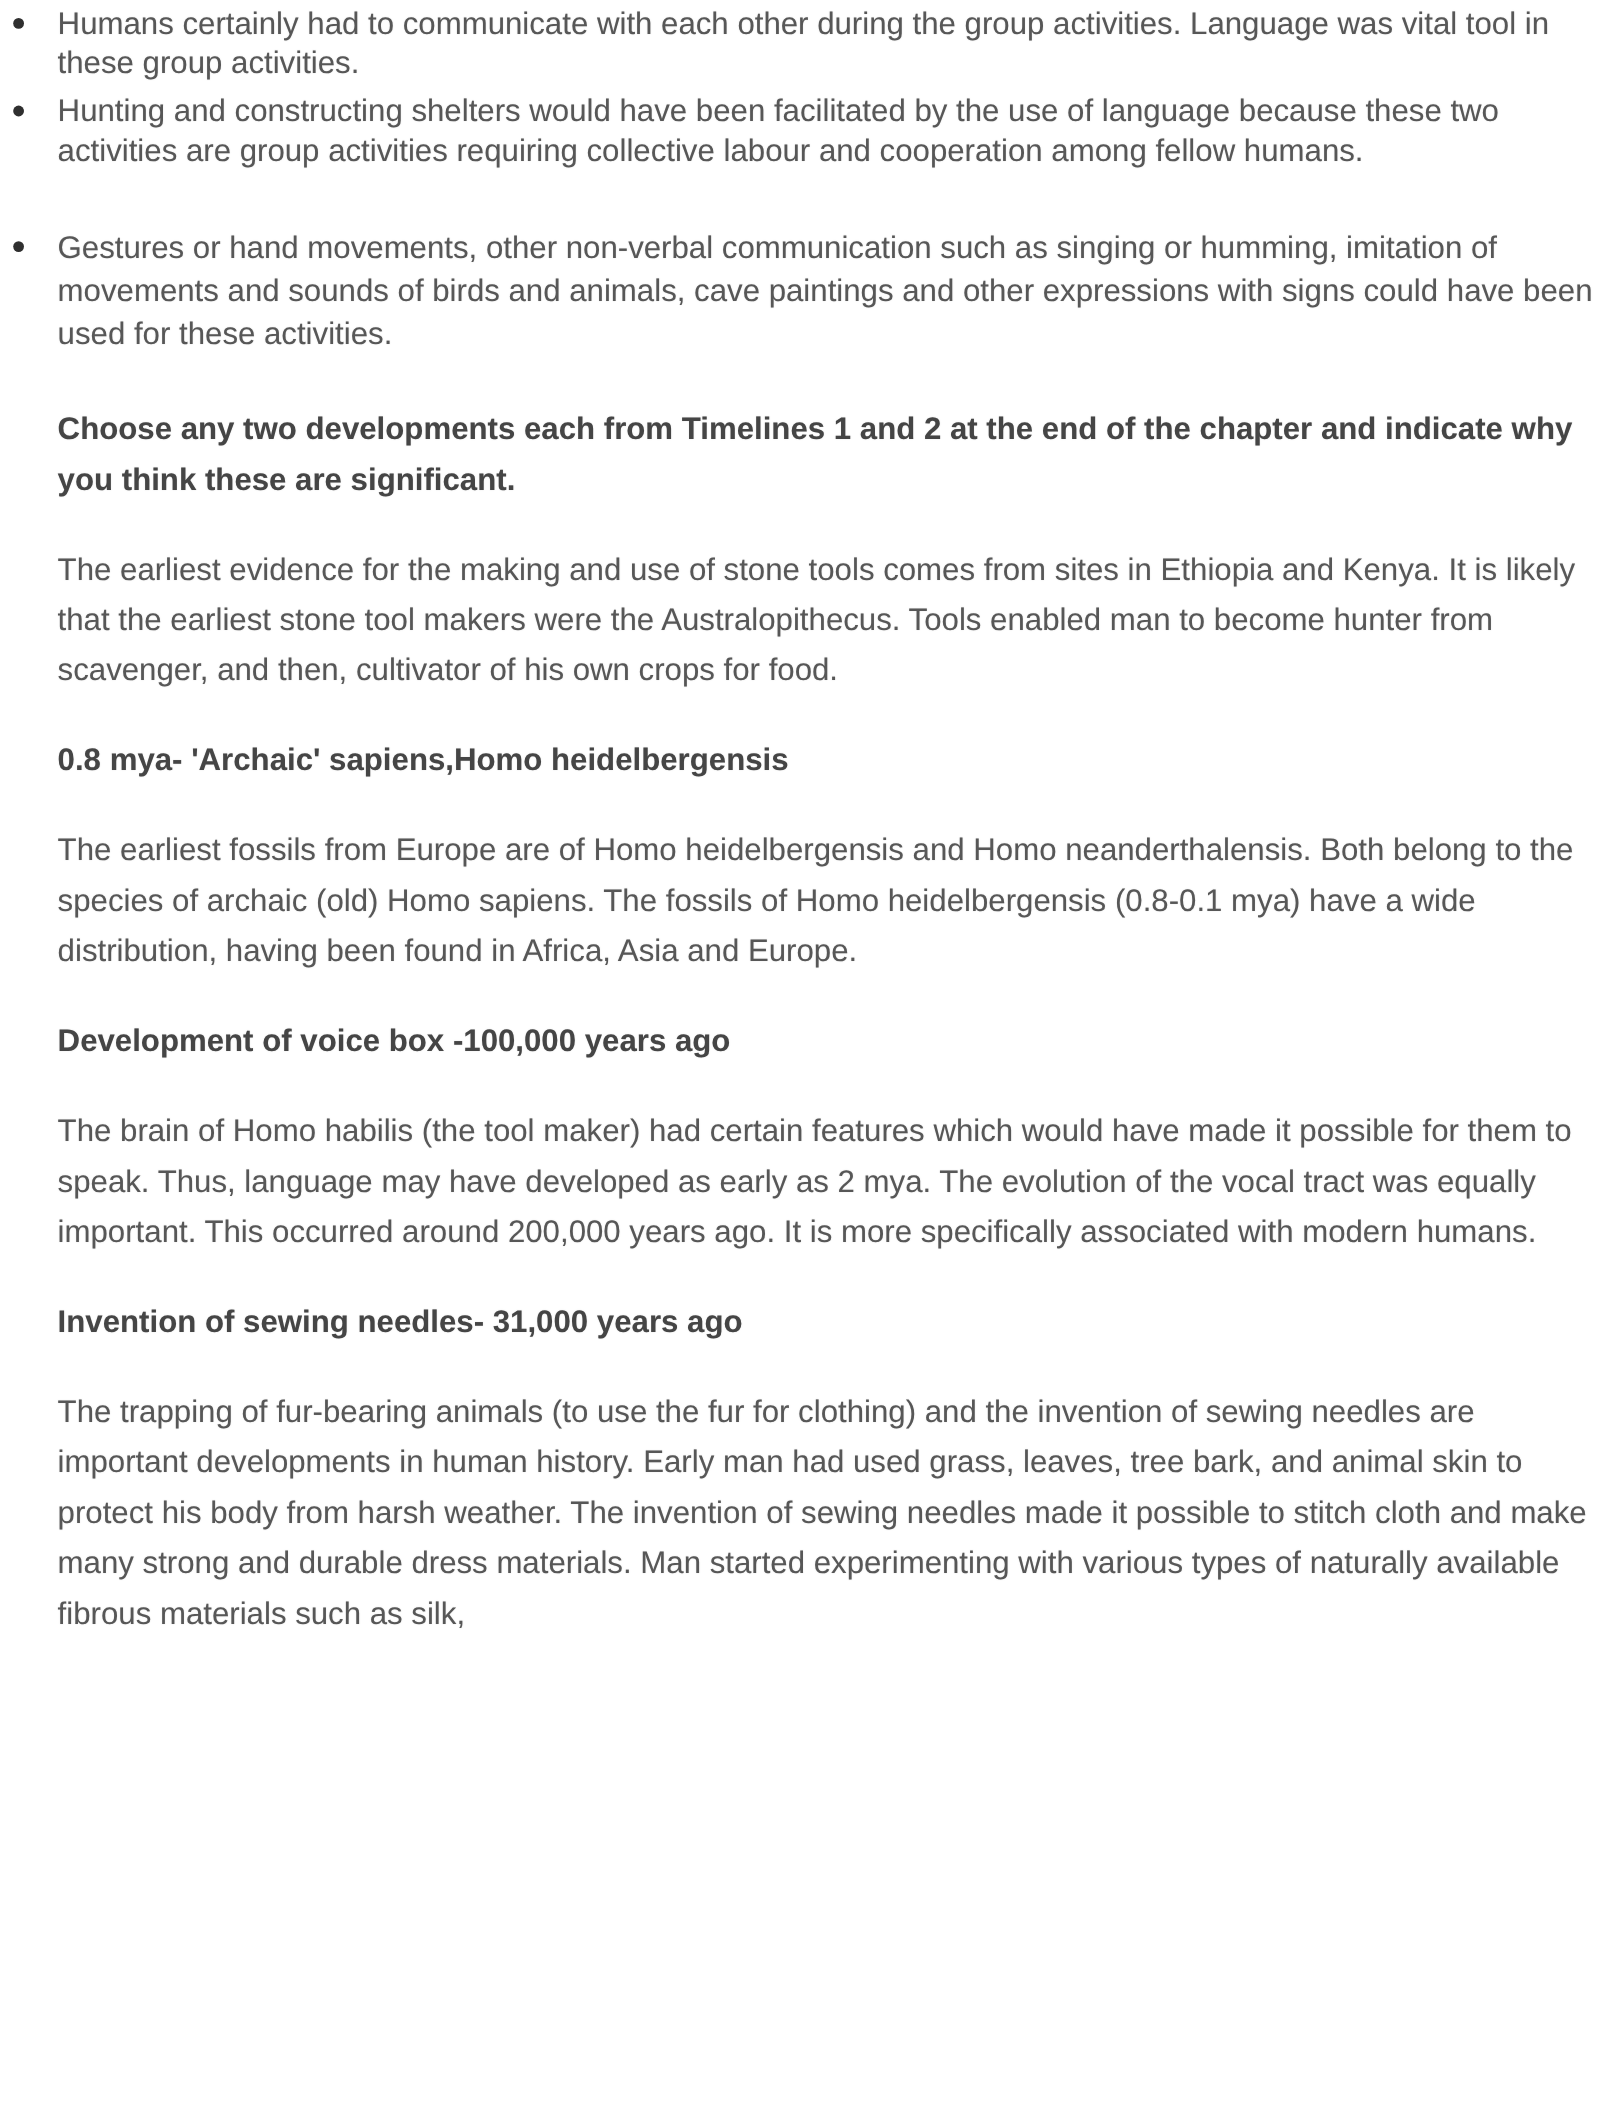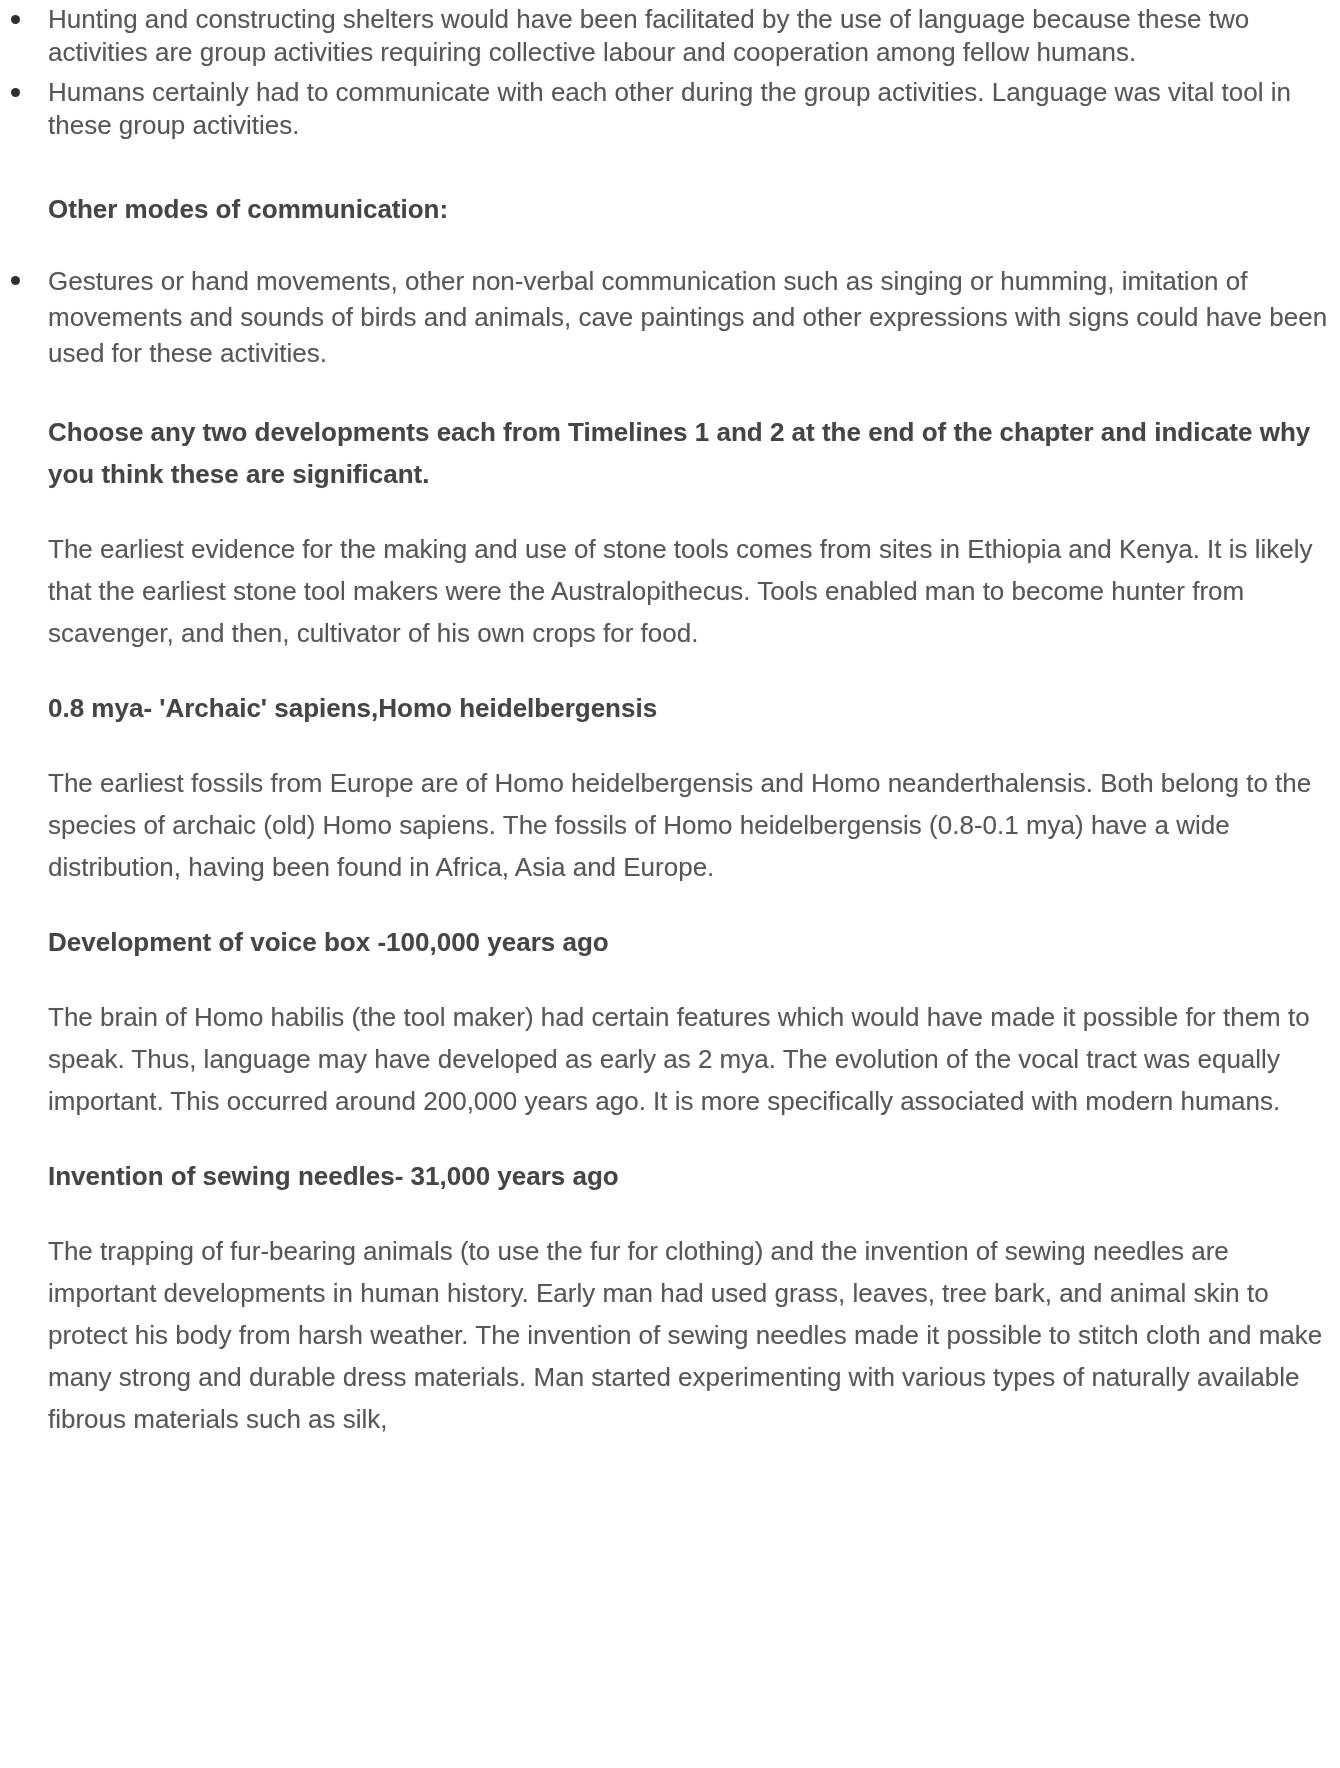--- a/index.html
+++ b/index.html
@@ -57,25 +57,24 @@
     margin: 0 0 33px 0;
   }
   .it { }
 </style>
 </head>
 <body>
 
 <div class="doc">
 
   <ul class="blist">
+    <li>Humans certainly had to communicate with each other during the group activities. Language was vital tool in these group activities.</li>
     <li>Hunting and constructing shelters would have been facilitated by the use of language because these two activities are group activities requiring collective labour and cooperation among fellow humans.</li>
-    <li>Humans certainly had to communicate with each other during the group activities. Language was vital tool in these group activities.</li>
   </ul>
 
-  <div class="bhead">Other modes of communication:</div>
 
   <ul class="blist wide">
     <li>Gestures or hand movements, other non-verbal communication such as singing or humming, imitation of movements and sounds of birds and animals, cave paintings and other expressions with signs could have been used for these activities.</li>
   </ul>
 
   <div class="bhead">Choose any two developments each from Timelines 1 and 2 at the end of the chapter and indicate why you think these are significant.</div>
 
 
 
   <p class="para"><span>The earliest evidence for the making and use of stone tools comes from sites in Ethiopia and Kenya. It is likely that the earliest stone tool makers were the </span><span class="it">Australopithecus</span><span>. Tools enabled man to become hunter from scavenger, and then, cultivator of his own crops for food.</span></p>

